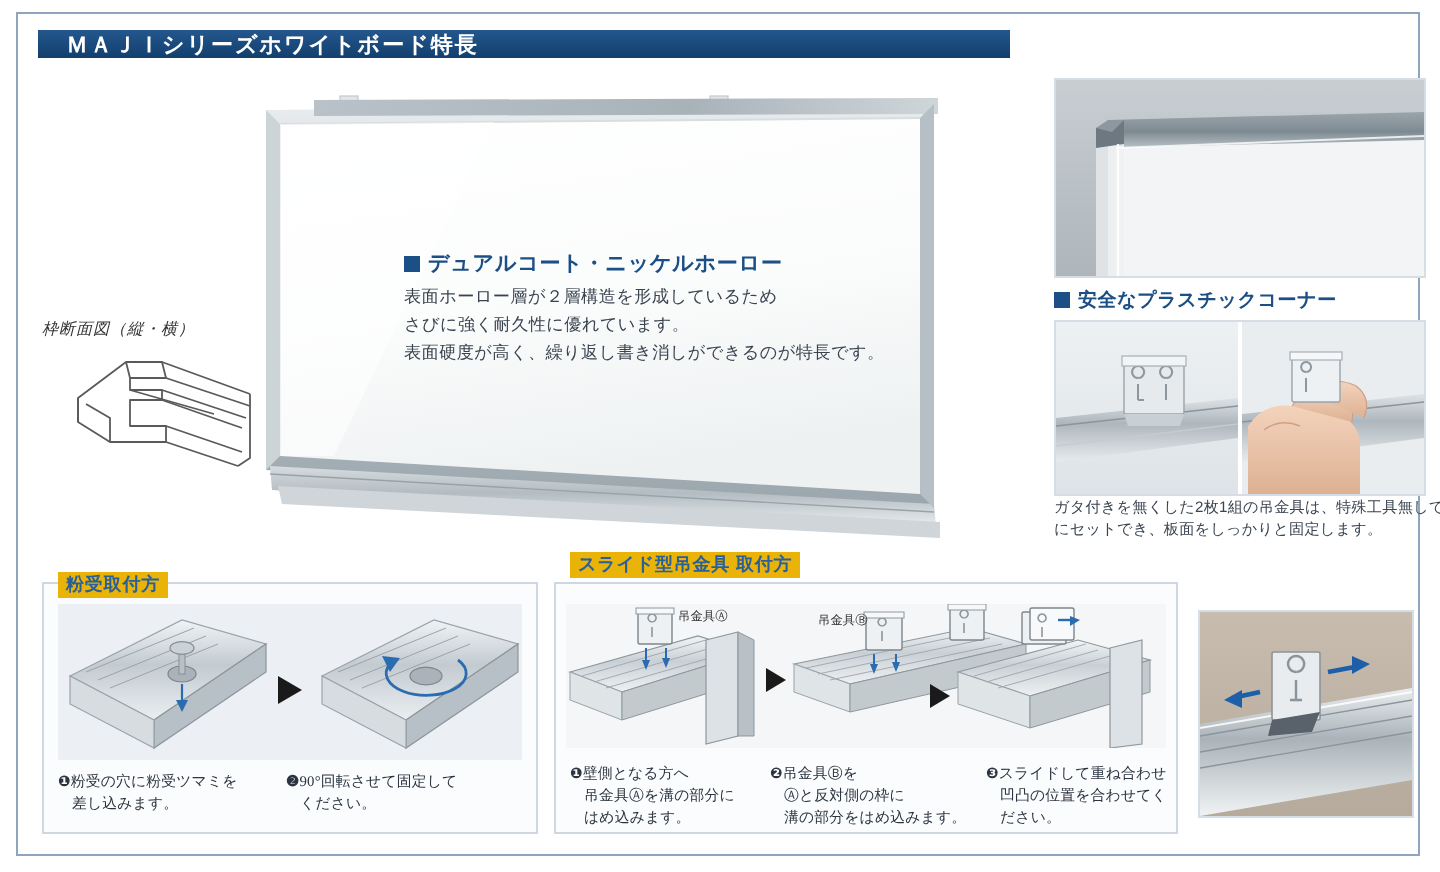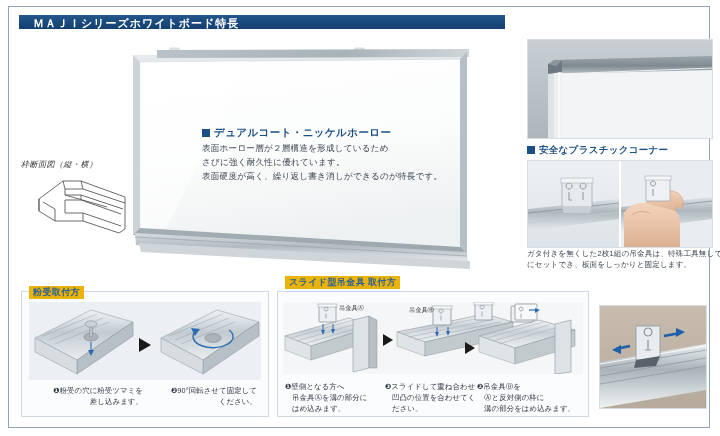--- a/index.html
+++ b/index.html
@@ -274,26 +274,26 @@
           <polyline points="14,34 68,12"></polyline>
             <polyline points="20,38 74,16"></polyline>
             <polyline points="26,42 80,20"></polyline>
         </g>
         <ellipse cx="58" cy="36" rx="8" ry="4.4" fill="#aab3b9" stroke="#7d868c" stroke-width="0.6"></ellipse>
         <path d="M40 30 a20 11 0 1 0 34 -2" fill="none" stroke="#2b6cb0" stroke-width="1.4"></path>
         <polygon points="40,34 36,26 45,27" fill="#2b6cb0"></polygon>
       </g>
     </svg>
   </div>
-  <div class="steps" style="left:20px;top:378px;width:232px;text-align:right;">
+  <div class="steps" style="left:20px;top:378px;width:232px;">
     <div class="step" style="width:114px;">
       <span class="num">❶</span><span>粉受の穴に粉受ツマミを</span>
       <span class="ind">差し込みます。</span>
     </div>
-    <div class="step" style="width:114px;">
+    <div class="step" style="width:114px;font-family:Liberation Serif, serif;">
       <span class="num">❷</span><span>90°回転させて固定して</span>
       <span class="ind">ください。</span>
     </div>
   </div>
 
   <div class="panel" style="left:268px;top:284px;width:312px;height:126px;"></div>
   <div class="panel-title" style="left:276px;top:269px;">スライド型吊金具 取付方</div>
 
   <div class="panel-inner" style="left:274px;top:295px;width:300px;height:72px;background:#f4f6f8;">
     <svg width="300" height="72" viewBox="0 0 300 72">
@@ -375,29 +375,29 @@
   </div>
   <div class="lbl" style="left:330px;top:297px;">吊金具Ⓐ</div>
   <div class="lbl" style="left:400px;top:299px;">吊金具Ⓑ</div>
 
   <div class="steps" style="left:276px;top:374px;width:300px;">
     <div class="step" style="width:100px;">
       <span class="num">❶</span><span>壁側となる方へ</span>
       <span class="ind">吊金具Ⓐを溝の部分に</span>
       <span class="ind">はめ込みます。</span>
     </div>
+    <div class="step" style="width:108px;">
+      <span class="num">❷</span><span>吊金具Ⓑを</span>
+      <span class="ind">Ⓐと反対側の枠に</span>
+      <span class="ind">溝の部分をはめ込みます。</span>
+    </div>
     <div class="step" style="width:92px;">
       <span class="num">❸</span><span>スライドして重ね合わせ</span>
       <span class="ind">凹凸の位置を合わせてく</span>
       <span class="ind">ださい。</span>
-    </div>
-    <div class="step" style="width:108px;">
-      <span class="num">❷</span><span>吊金具Ⓑを</span>
-      <span class="ind">Ⓐと反対側の枠に</span>
-      <span class="ind">溝の部分をはめ込みます。</span>
     </div>
   </div>
 
   <div class="brphoto" style="left:590px;top:298px;width:108px;height:104px;">
     <svg width="106" height="102" viewBox="0 0 106 102" style="display:block;">
       <defs>
         <linearGradient id="tanbg" x1="0" y1="0" x2="0" y2="1">
           <stop offset="0%" stop-color="#c8bcae"></stop>
           <stop offset="100%" stop-color="#b6aa9c"></stop>
         </linearGradient>

